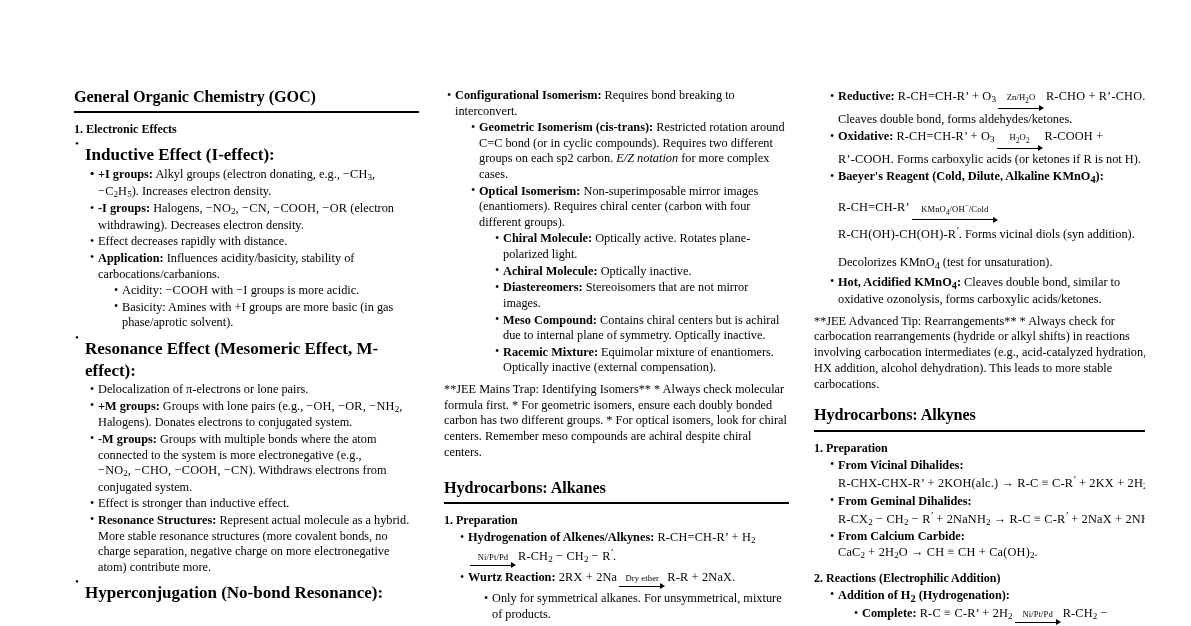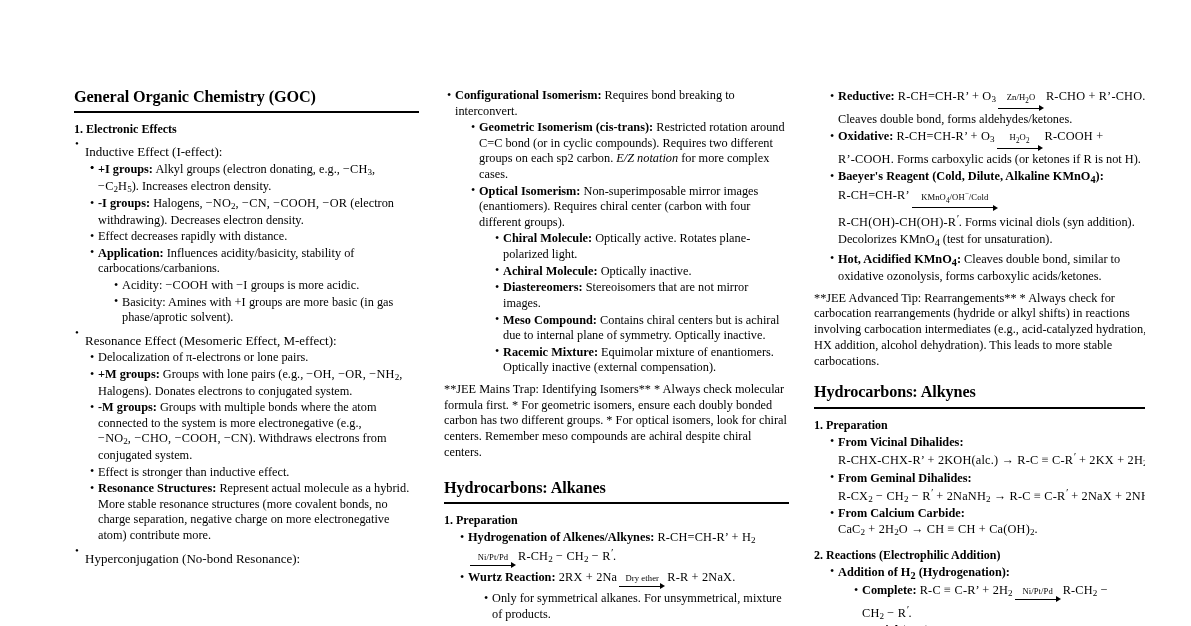--- a/index.html
+++ b/index.html
@@ -88,22 +88,22 @@
     padding: 0 0 0 11px;
     position: relative;
   }
   .bullet-head .dot {
     position: absolute;
     left: 1px; top: -6px;
     font-size: 11px;
     line-height: 1;
   }
   .bullet-head .htext {
-    font-weight: normal;
-    font-size: 13px;
+    font-weight: bold;
+    font-size: 17px;
     display: block;
     margin-top: 7px;
   }
 
   b, strong { font-weight: bold; }
   i, em { font-style: italic; }
 
   .para {
     margin: 6px 0 2px 0;
     line-height: 1.28;
@@ -264,25 +264,25 @@
     <ul class="nest">
       <li class="lv1"><span class="marker">•</span><b>Reductive:</b>
         <span class="m">R-CH=CH-R’ + O<sub>3</sub></span><span class="rxn"><span class="lbl">Zn/H<sub>2</sub>O</span><span class="arrow"></span></span><span class="m">R-CHO +</span>
         <span class="m">R’-CHO.</span> <span>Cleaves double bond, forms aldehydes/ketones.</span>
       </li>
       <li class="lv1"><span class="marker">•</span><b>Oxidative:</b>
         <span class="m">R-CH=CH-R’ + O<sub>3</sub></span><span class="rxn"><span class="lbl">H<sub>2</sub>O<sub>2</sub></span><span class="arrow"></span></span><span class="m">R-COOH +</span>
         <span class="m">R’-COOH.</span> <span>Forms carboxylic acids (or ketones if R is not H).</span>
       </li>
       <li class="lv1"><span class="marker">•</span><b><span>Baeyer's Reagent (Cold, Dilute, Alkaline KMnO</span><sub>4</sub><span>):</span></b>
-        <div style="margin-top:2px;">
+        <div style="margin-top:14px;">
           <span class="m">R-CH=CH-R’</span><span class="rxn" style="min-width:86px;"><span class="lbl">KMnO<sub>4</sub>/OH<sup>−</sup>/Cold</span><span class="arrow"></span></span>
         </div>
         <div><span class="m">R-CH(OH)-CH(OH)-R<span class="mprime">′</span>.</span> <span>Forms vicinal diols (syn addition).</span></div>
-        <div style="margin-top:2px;"><span>Decolorizes KMnO</span><sub>4</sub><span> (test for unsaturation).</span></div>
+        <div style="margin-top:13px;"><span>Decolorizes KMnO</span><sub>4</sub><span> (test for unsaturation).</span></div>
       </li>
       <li class="lv1" style="margin-top:2px;"><span class="marker">•</span><b><span>Hot, Acidified KMnO</span><sub>4</sub><span>:</span></b>
         <span>Cleaves double bond, similar to oxidative ozonolysis, forms carboxylic acids/ketones.</span></li>
     </ul>
 
     <div class="para">**JEE Advanced Tip: Rearrangements** * Always check for carbocation rearrangements (hydride or alkyl shifts) in reactions involving carbocation intermediates (e.g., acid-catalyzed hydration, HX addition, alcohol dehydration). This leads to more stable carbocations.</div>
 
     <h2 class="section-title" style="margin-top:14px;">Hydrocarbons: Alkynes</h2>
     <h3 class="sub-title">1. Preparation</h3>
 

